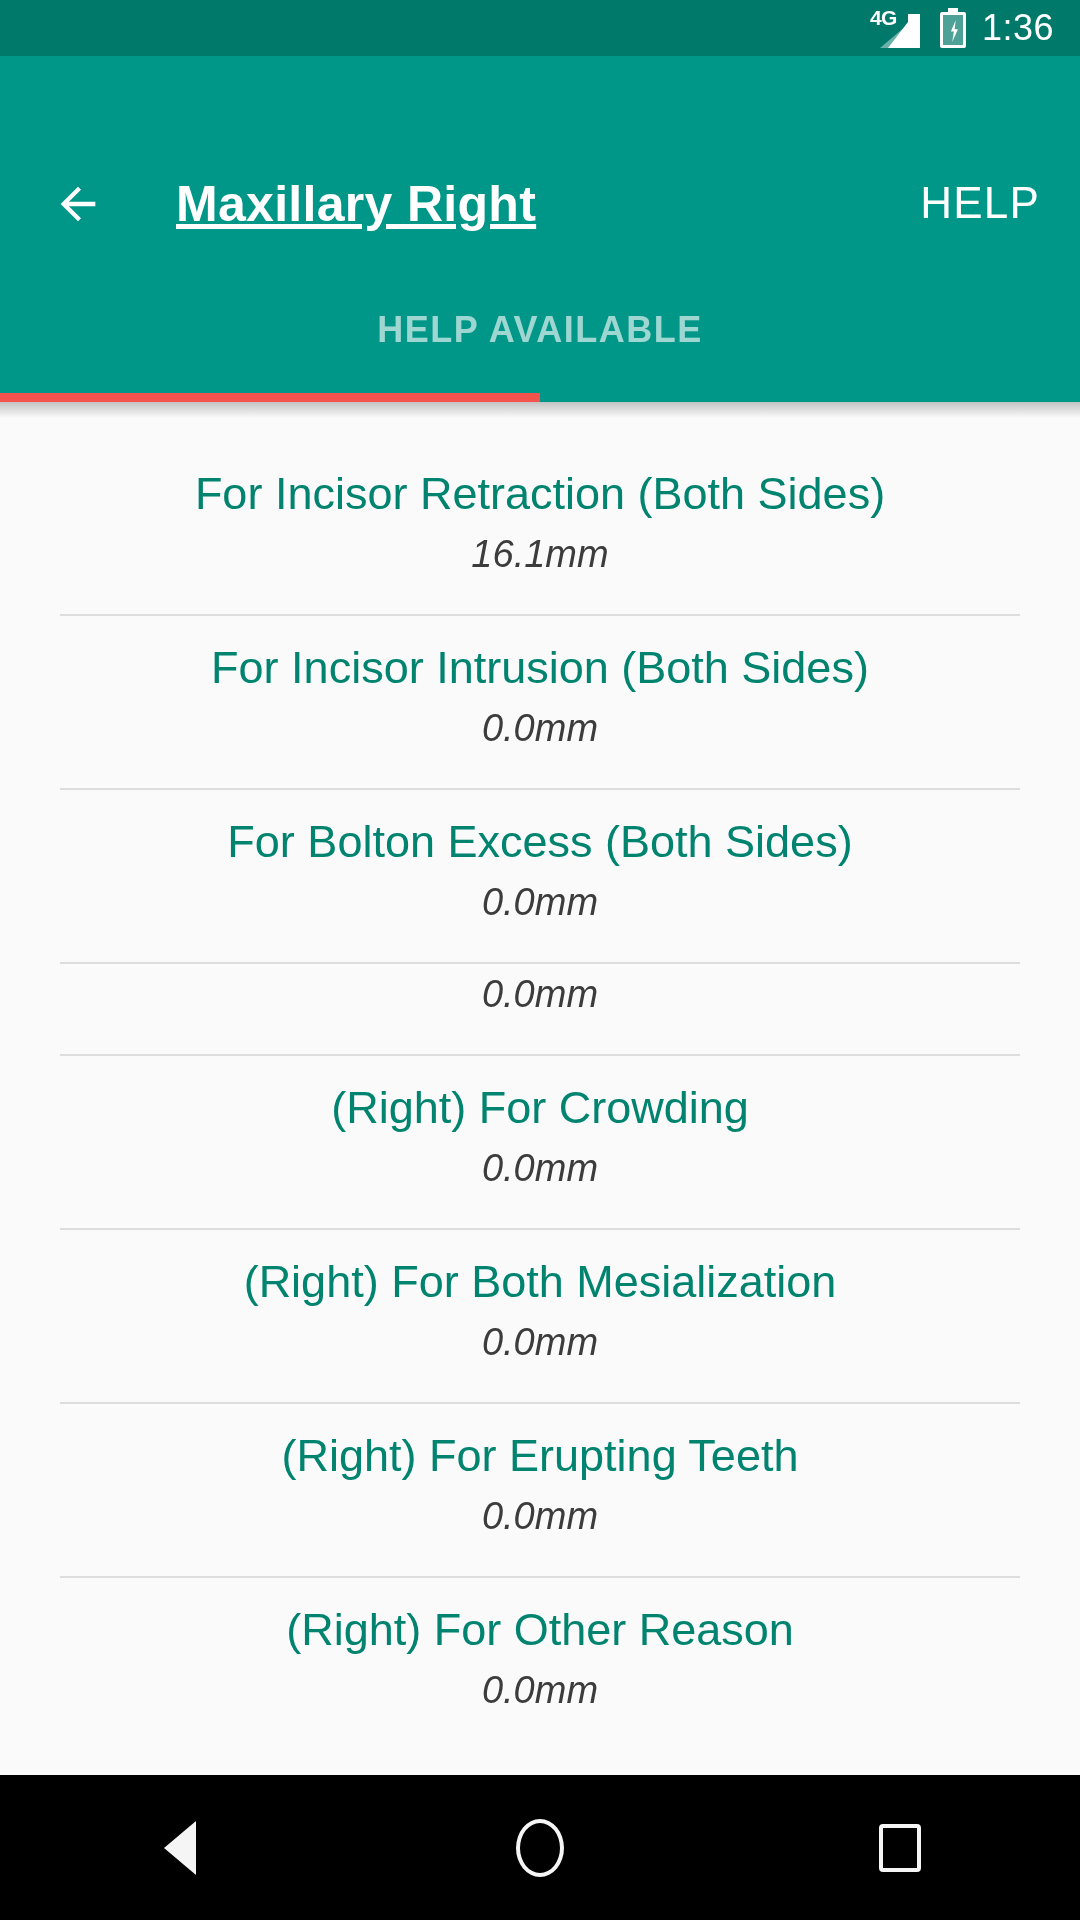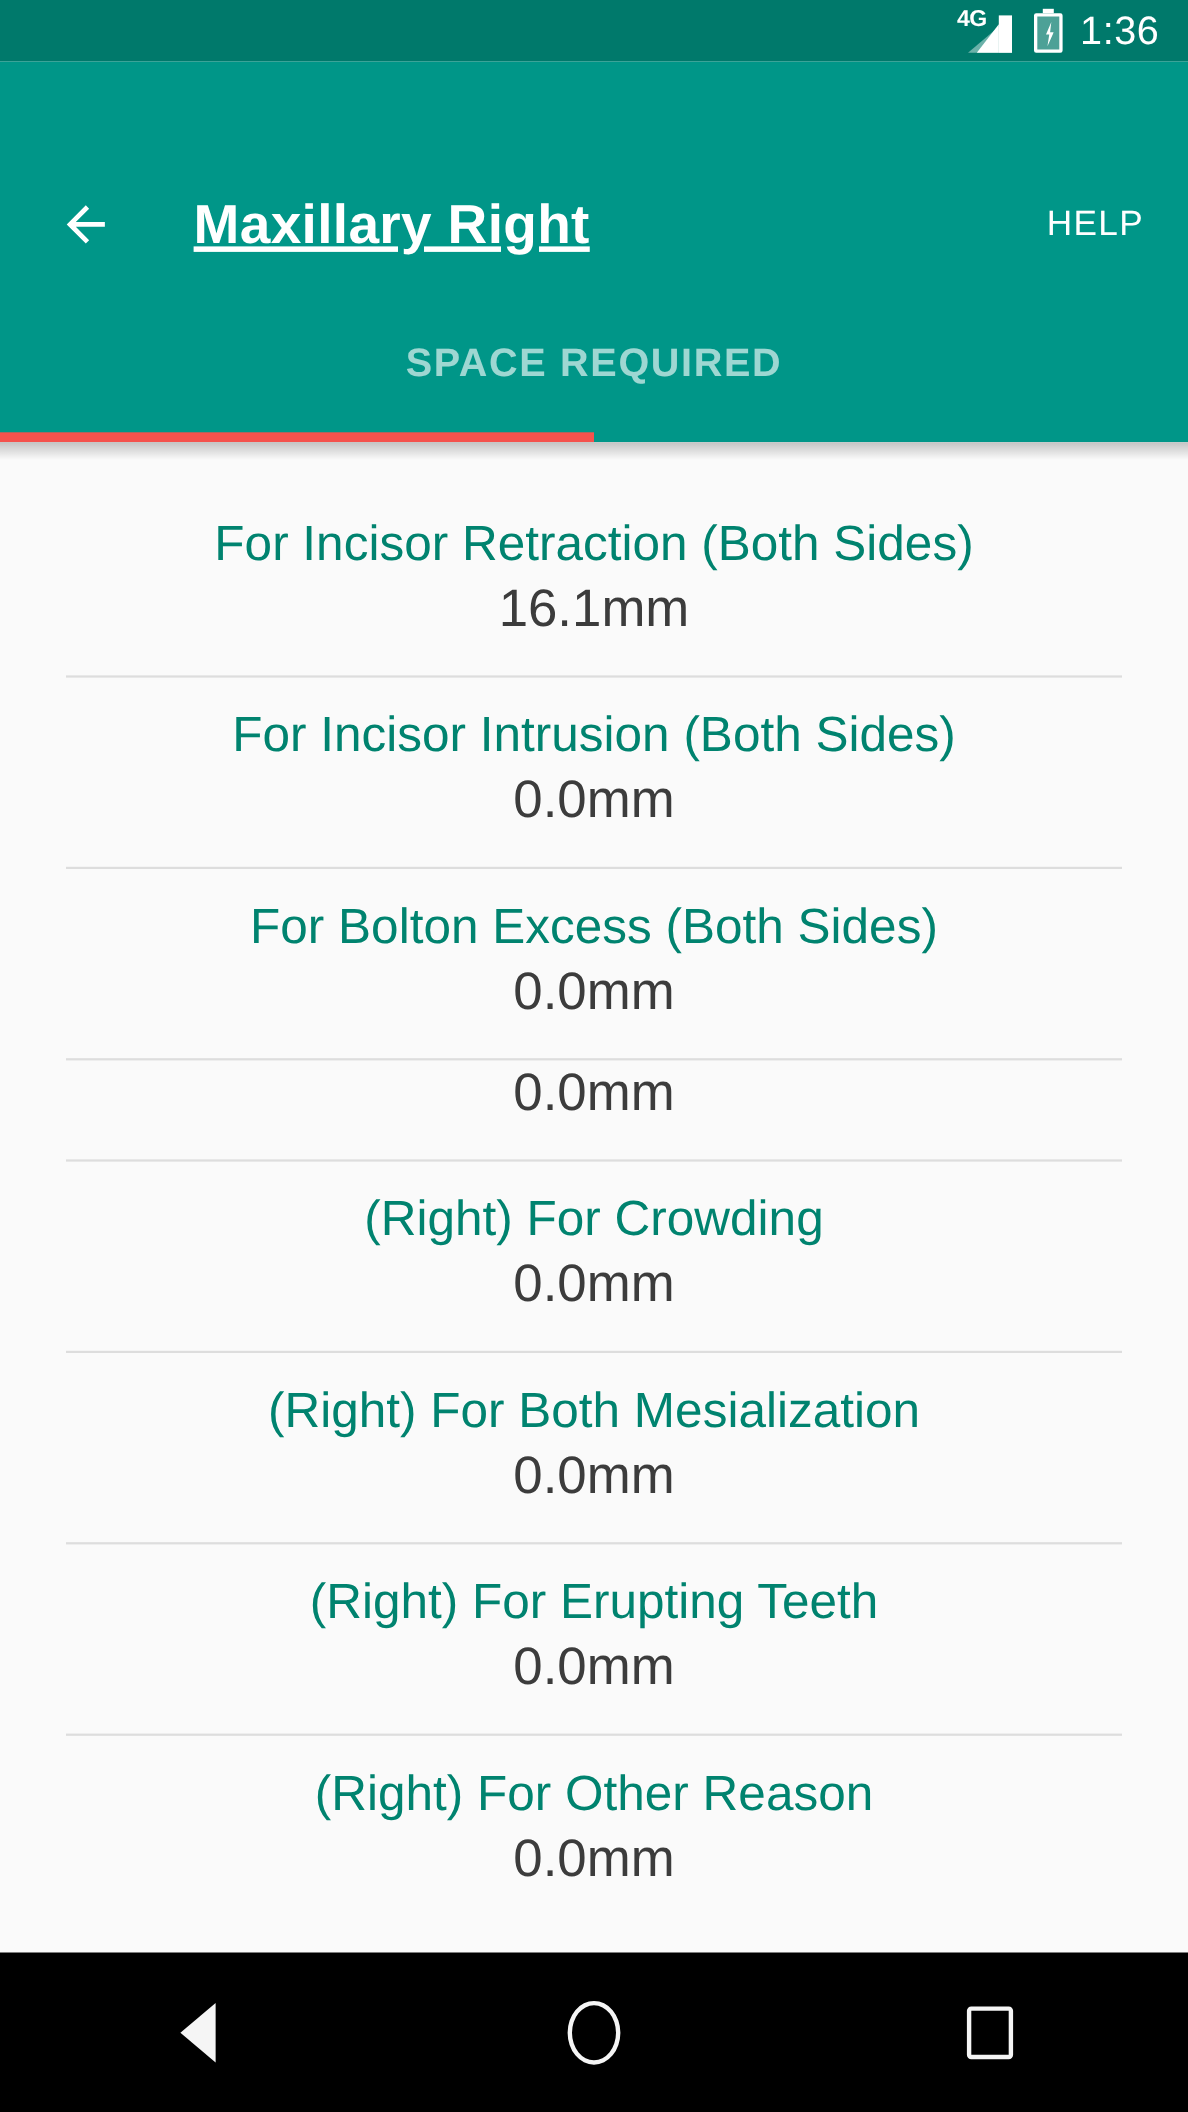--- a/index.html
+++ b/index.html
@@ -72,21 +72,21 @@
   .appbar-title{
     position:absolute; left:176px; top:110px; height:76px;
     display:flex; align-items:center;
     font-size:50px; font-weight:700; color:#fff; letter-spacing:.3px;
     white-space:nowrap;
     text-decoration:underline;
   }
   .help-btn{
     position:absolute; right:40px; top:116px; height:62px;
     display:flex; align-items:center;
-    font-size:32px; font-weight:400; color:#fff; letter-spacing:1.2px;
+    font-size:44px; font-weight:400; color:#fff; letter-spacing:1.2px;
     cursor:pointer;
   }
   .tabs{
     position:absolute; top:228px; left:0; width:1080px; height:118px;
     display:flex;
   }
   .tab{
     flex:1 1 50%; display:flex; align-items:center; justify-content:center;
     font-size:36px; font-weight:700; letter-spacing:1.5px; cursor:pointer;
     padding-bottom:26px;
@@ -108,21 +108,21 @@
     position:absolute; top:402px; left:0; width:1080px; height:1373px;
     background:#FAFAFA; overflow:hidden;
   }
   .list-inner{ position:relative; padding-top:40px;text-align:center; }
   .row{ position:relative; padding:0 50px; }
   .row-title{
     font-size:45px; color:#00836F; font-weight:400;
     line-height:60px; padding-top:22px; white-space:nowrap;
   }
   .row-value{
-    font-size:48px; color:#3C3C3C; font-weight:400;
+    font-size:38px; color:#3C3C3C; font-style:italic; font-weight:400;
     line-height:52px; padding-top:4px; padding-bottom:34px;
   }
   .divider{
     height:2px; background:#DDDDDD; margin:0 60px 0 60px;
   }
 
   
   .navbar{
     position:absolute; bottom:0; left:0; width:1080px; height:145px;
     background:#000; display:flex; align-items:center; justify-content:space-around;
@@ -172,21 +172,21 @@
       <svg viewBox="0 0 24 24">
         <path d="M20 11H7.8l5.6-5.6L12 4l-8 8 8 8 1.4-1.4L7.8 13H20z" fill="#ffffff"></path>
       </svg>
     </div>
 
     <div class="appbar-title">Maxillary Right</div>
 
     <div class="help-btn">HELP</div>
 
     <div class="tabs">
-      <div class="tab inactive">SPACE REQUIRED</div>
+      <div class="tab inactive">HELP AVAILABLE</div>
     </div>
     <div class="tab-indicator"></div>
   </div>
   <div class="appbar-shadow"></div>
 
   <div class="list">
     <div class="list-inner" id="list-inner">
         <div class="row">
           <div class="row-title">For Incisor Retraction (Both Sides)</div>
           <div class="row-value">16.1mm</div>

